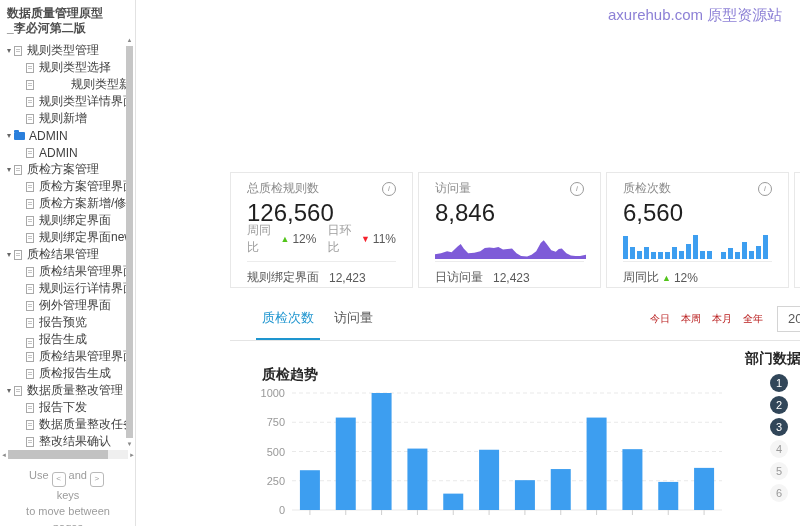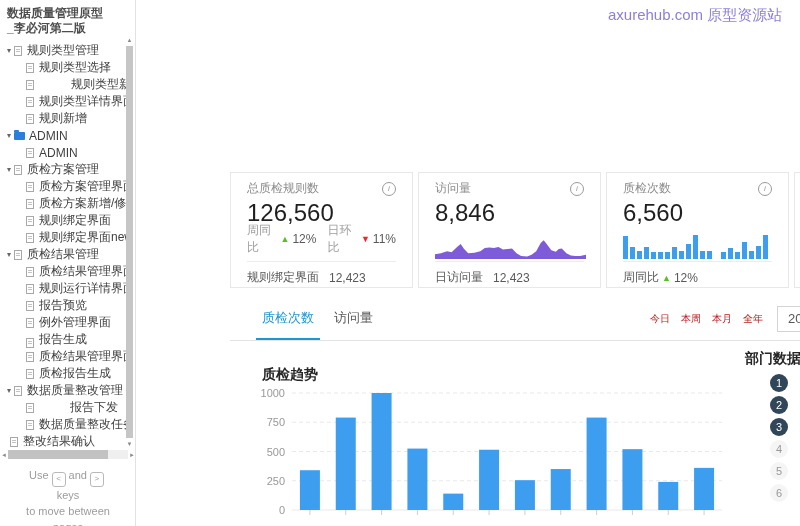--- a/index.html
+++ b/index.html
@@ -135,52 +135,52 @@
       <div class="tree-row" style="padding-left: 26px;">
         <span class="pg"></span>
         <span class="label">质检结果管理界面</span>
       </div>
       <div class="tree-row" style="padding-left: 26px;">
         <span class="pg"></span>
         <span class="label">规则运行详情界面</span>
       </div>
       <div class="tree-row" style="padding-left: 26px;">
         <span class="pg"></span>
+        <span class="label">例外管理界面</span>
+      </div>
+      <div class="tree-row" style="padding-left: 26px;">
+        <span class="pg"></span>
         <span class="label">报告预览</span>
       </div>
-      <div class="tree-row" style="padding-left: 26px;">
-        <span class="pg"></span>
-        <span class="label">例外管理界面</span>
-      </div>
       <div class="tree-row" style="padding-left: 26px; align-items: flex-end;">
         <span class="pg"></span>
         <span class="label">报告生成</span>
       </div>
       <div class="tree-row" style="padding-left: 26px;">
         <span class="pg"></span>
         <span class="label">质检结果管理界面new</span>
       </div>
       <div class="tree-row" style="padding-left: 26px;">
         <span class="pg"></span>
         <span class="label">质检报告生成</span>
       </div>
       <div class="tree-row" style="padding-left: 4px;">
         <span class="caret">▾</span>
         <span class="pg"></span>
         <span class="label">数据质量整改管理</span>
       </div>
-      <div class="tree-row" style="padding-left: 26px; gap: 31px;">
+      <div class="tree-row" style="padding-left: 26px;">
         <span class="pg"></span>
         <span class="label">报告下发</span>
       </div>
       <div class="tree-row" style="padding-left: 26px;">
         <span class="pg"></span>
         <span class="label">数据质量整改任务创建</span>
       </div>
-      <div class="tree-row" style="padding-left: 10px; text-align: right;">
+      <div class="tree-row" style="padding-left: 26px; text-align: right;">
         <span class="pg"></span>
         <span class="label">整改结果确认</span>
       </div>
     </div>
 
   <div class="vscroll">
     <div class="arr" style="top:0">▲</div>
     <div class="vthumb"></div>
     <div class="arr" style="top:404px">▼</div>
   </div>

